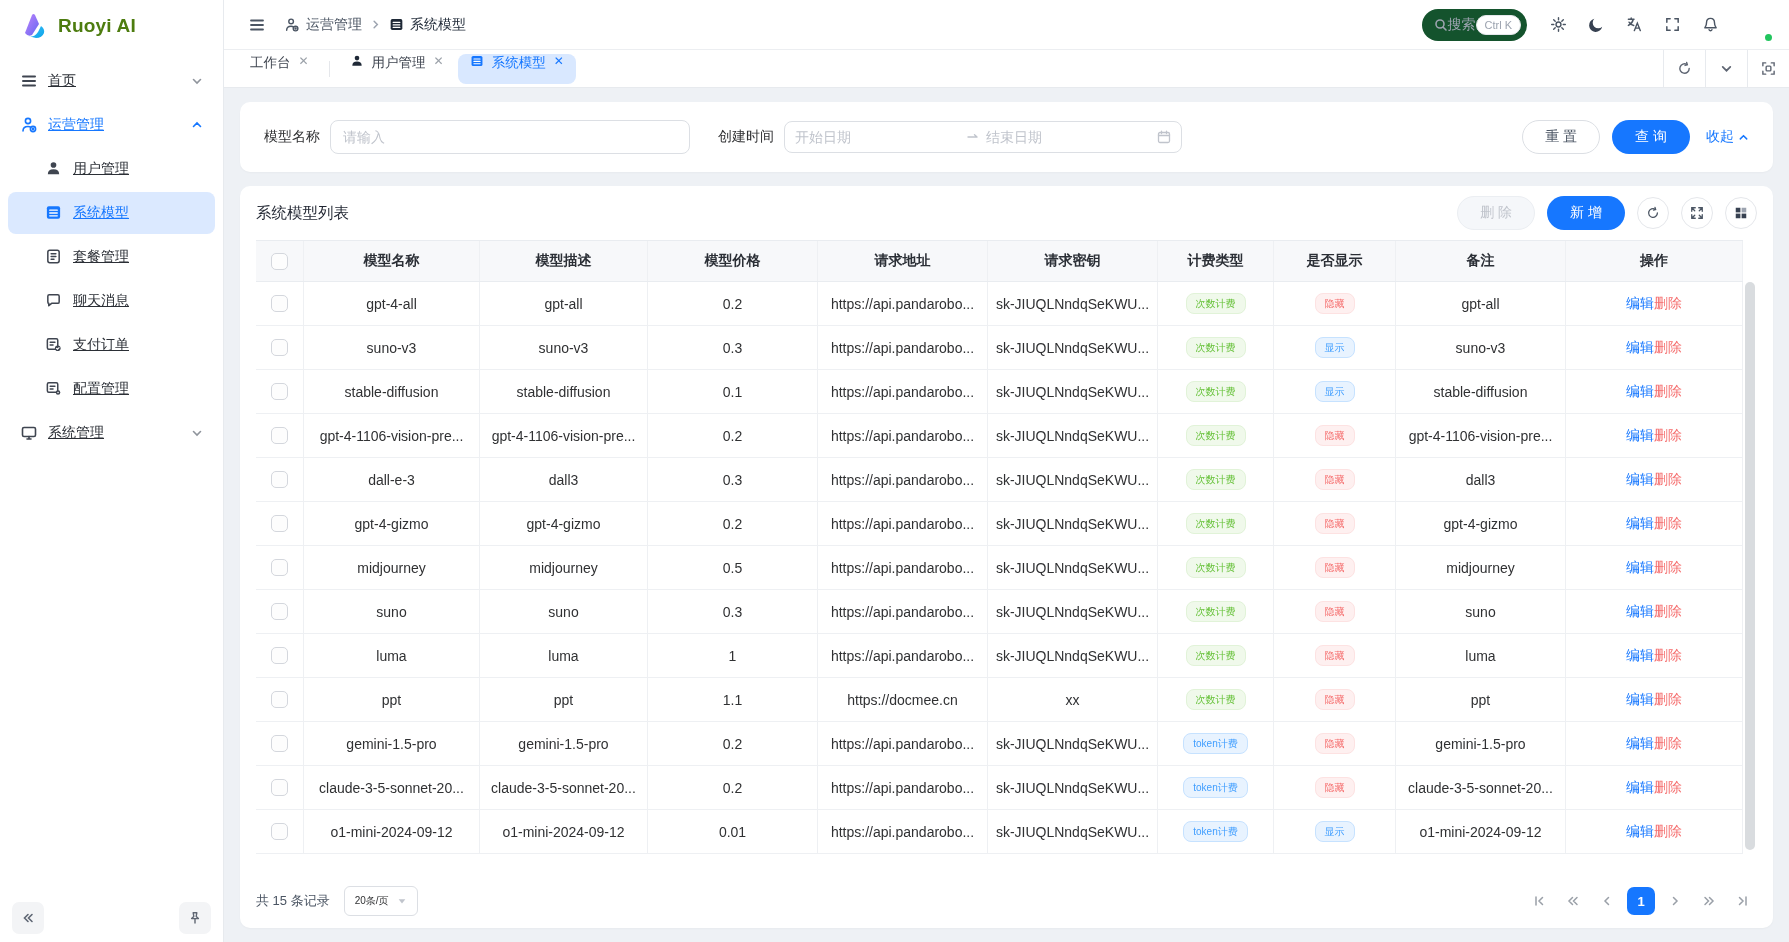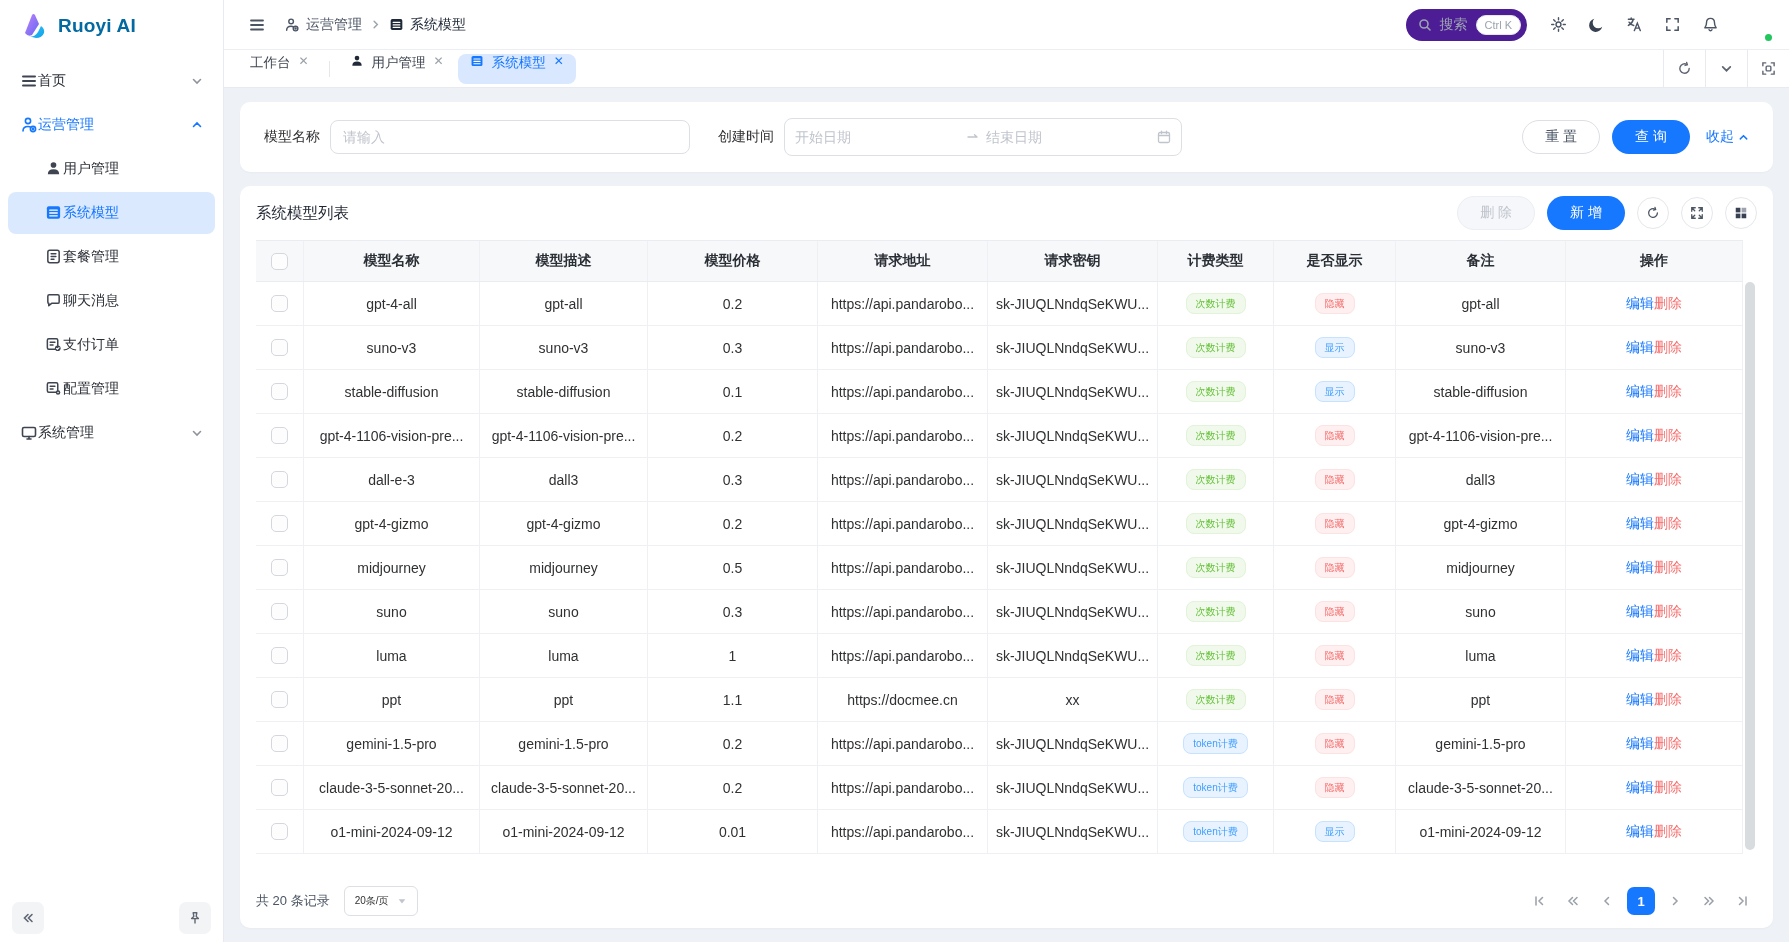--- a/index.html
+++ b/index.html
@@ -3,23 +3,23 @@
 <meta charset="utf-8">
 <style>
   * { margin:0; padding:0; box-sizing:border-box; }
   html,body { width:1789px; height:942px; overflow:hidden; }
   body { font-family:"Liberation Sans","DejaVu Sans",sans-serif; font-size:14px; color:#303133; background:#eef1f5; display:flex; }
   svg { display:block; }
 
   
   .sidebar { width:224px; height:100%; background:#fff; border-right:1px solid #e7eaee; display:flex; flex-direction:column; flex-shrink:0; }
   .logo-row { height:52px; display:flex; align-items:center; padding-left:18px; gap:10px; flex-shrink:0; }
-  .brand { font-size:19px; font-weight:bold; color:#0369a1; letter-spacing:.2px; }
+  .brand { font-size:19px; font-weight:bold; color:#4d7c0f; letter-spacing:.2px; }
   .menu { flex:1; padding:6px 8px; overflow:hidden; }
-  .mi { height:42px; margin:2px 0; border-radius:8px; display:flex; align-items:center; padding:0 12px; color:#2b2f36; cursor:pointer; }
+  .mi { height:42px; margin:2px 0; border-radius:8px; display:flex; align-items:center; padding:0 12px; gap:10px; color:#2b2f36; cursor:pointer;text-decoration:underline; }
   .mi .micon { width:18px; height:18px; color:#3f4550; flex-shrink:0; }
   .mi .mlabel { flex:1; font-size:14px; }
   .mi .chev { color:#8f949c; }
   .mi.parent-active { color:#1677ff; }
   .mi.parent-active .micon, .mi.parent-active .chev { color:#1677ff; }
   .mi.sub { padding-left:37px; }
   .mi.sub-active { background:#dbe9ff; color:#1677ff; }
   .mi.sub-active .micon { color:#1677ff; }
   .side-bottom { height:48px; display:flex; align-items:center; justify-content:space-between; padding:0 12px; flex-shrink:0; }
   .sq-btn { width:32px; height:32px; border-radius:7px; background:#f3f4f6; color:#5f6673; display:flex; align-items:center; justify-content:center; cursor:pointer; }
@@ -27,21 +27,21 @@
   
   .main { flex:1; display:flex; flex-direction:column; min-width:0; }
 
   .topbar { height:50px; background:#fff; border-bottom:1px solid #eceef1; display:flex; align-items:center; padding:0 16px; flex-shrink:0; }
   .icon-btn { width:34px; height:34px; display:flex; align-items:center; justify-content:center; color:#4b5563; border-radius:8px; cursor:pointer; }
   .crumbs { display:flex; align-items:center; gap:8px; margin-left:10px; }
   .crumb { display:flex; align-items:center; gap:6px; color:#4b5563; cursor:pointer; }
   .crumb.current { color:#1f2937; }
   .crumb-sep { color:#9ca3af; }
   .top-right { margin-left:auto; display:flex; align-items:center; gap:4px; }
-  .search-pill { height:32px; background:#4c1d95; border-radius:16px; display:flex; align-items:center; gap:8px; padding:0 6px 0 12px; color:#9ca3af; cursor:pointer; margin-right:10px; }
+  .search-pill { height:32px; background:#14532d; border-radius:16px; display:flex; align-items:center; padding:0 6px 0 12px; color:#9ca3af; cursor:pointer; margin-right:10px; }
   .kbd { background:#fff; border:1px solid #e5e7eb; border-radius:10px; font-size:11px; color:#9ca3af; padding:3px 8px; }
   .avatar-wrap { position:relative; width:34px; height:34px; margin-left:8px; cursor:pointer; }
   .avatar { width:34px; height:34px; border-radius:50%; background:radial-gradient(circle at 30% 25%, #c084fc 0%, #8b5cf6 35%, #3b82f6 70%, #22d3ee 100%); }
   .status-dot { position:absolute; right:-1px; bottom:-1px; width:11px; height:11px; background:#22c55e; border:2px solid #fff; border-radius:50%; }
 
   
   .tabbar { height:38px; background:#fff; border-bottom:1px solid #e7eaee; display:flex; align-items:stretch; flex-shrink:0; }
   .tabs { display:flex; align-items:center; padding-left:14px; gap:2px; flex:1; min-width:0; }
   .tab { display:flex; gap:8px; height:30px; padding:0 12px; border-radius:8px; color:#3f4550; font-size:13.5px; cursor:pointer; }
   .tab .x { color:#9aa0a8; font-size:12px; }
@@ -51,21 +51,21 @@
   .tab-ctrl { width:42px; border-left:1px solid #e7eaee; display:flex; align-items:center; justify-content:center; color:#5f6673; cursor:pointer; }
 
   
   .content { flex:1; padding:14px 16px; display:flex; flex-direction:column; min-height:0; }
   .card { background:#fff; border-radius:10px; box-shadow:0 1px 2px rgba(0,0,0,.03); }
 
   .filter-card { height:70px; display:flex; align-items:center; padding:0 24px; margin-bottom:14px; flex-shrink:0; }
   .f-label { color:#303133; margin-right:10px; white-space:nowrap; }
   .f-input { width:360px; height:34px; border:1px solid #dcdfe4; border-radius:8px; padding:0 12px; font-size:14px; color:#303133; outline:none; font-family:inherit; }
   .f-input::placeholder { color:#c0c4cc; }
-  .date-range { width:398px; height:38px; border:1px solid #dcdfe4; border-radius:8px; display:flex; align-items:center; padding:0 10px; gap:6px; }
+  .date-range { width:398px; height:32px; border:1px solid #dcdfe4; border-radius:8px; display:flex; align-items:center; padding:0 10px; gap:6px; }
   .date-range input { border:none; outline:none; flex:1; min-width:0; font-size:14px; font-family:inherit; color:#303133; }
   .date-range input::placeholder { color:#c0c4cc; }
   .gap28 { width:28px; flex-shrink:0; }
   .btn { height:34px; border-radius:17px; padding:0 22px; font-size:14px; display:inline-flex; align-items:center; justify-content:center; cursor:pointer; border:1px solid transparent; white-space:nowrap; font-family:inherit; }
   .btn-plain { background:#fff; border-color:#dcdfe4; color:#4b5563; }
   .btn-primary { background:#1677ff; color:#fff; }
   .btn-disabled { background:#f5f7fa; border-color:#ebeef2; color:#c0c4cc; cursor:not-allowed; }
   .collapse-link { color:#1677ff; display:flex; align-items:center; gap:4px; margin-left:16px; cursor:pointer; white-space:nowrap; }
 
   .table-card { flex:1; display:flex; flex-direction:column; min-height:0; padding:0 16px; }
@@ -745,21 +745,21 @@
               <div class="tc ops">
                 <span class="lnk lnk-edit">编辑</span>
                 <span class="lnk lnk-del">删除</span>
               </div>
             </div>
           </div>
         <span class="vscroll"></span>
       </div>
 
       <div class="list-foot">
-        <span class="total-text">共 20 条记录</span>
+        <span class="total-text">共 15 条记录</span>
         <span class="pagesize">
           <span>20条/页</span>
           <span class="chev">
             <svg width="10" height="10" viewBox="0 0 12 12" fill="#c0c4cc">
                 <path d="M2 4 h8 L6 9 Z"></path>
               </svg>
           </span>
         </span>
         <div class="pager">
           <span class="pg">

